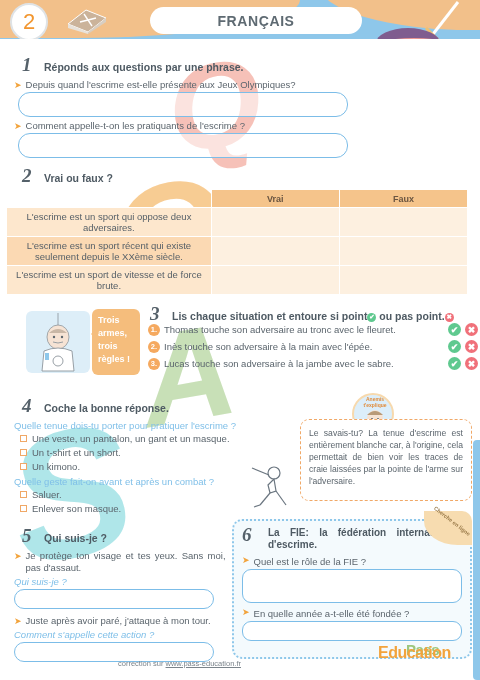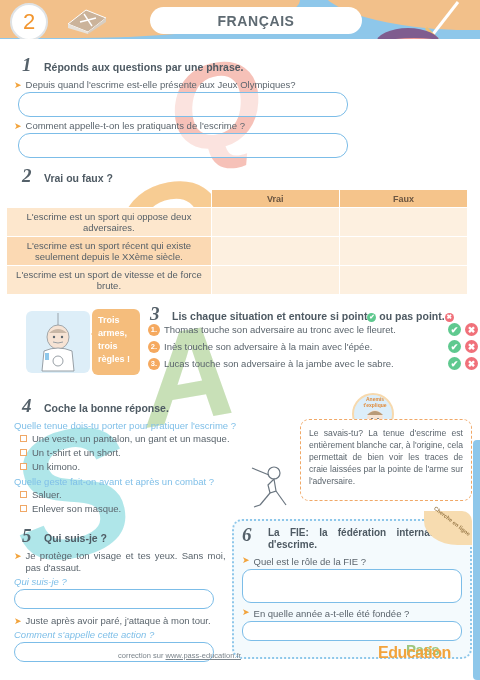--- a/index.html
+++ b/index.html
@@ -294,21 +294,21 @@
     border: 1.4px solid #7cbde8; border-radius: 9px; background: #ffffff;
   }
   .ex6-box.short { height: 20px; }
 
   
   #footer {
     position: absolute; left: 0; bottom: 4px; width: 480px;
     z-index: 12;
   }
   #corr {
-    position: absolute; left: 118px; bottom: 16px;
+    position: absolute; left: 118px; bottom: 8px;
     font-size: 7.5px; color: #7b848b;
   }
   #logo {
     position: absolute; right: 10px; bottom: 2px;
     width: 92px; height: 36px;
   }
   .logo-pass { font-size: 15px; font-weight: bold; letter-spacing: -0.5px; }
   .logo-edu { font-size: 16px; font-weight: bold; letter-spacing: -0.5px; }
   #right-rail {
     position: absolute; right: 0; top: 440px;

